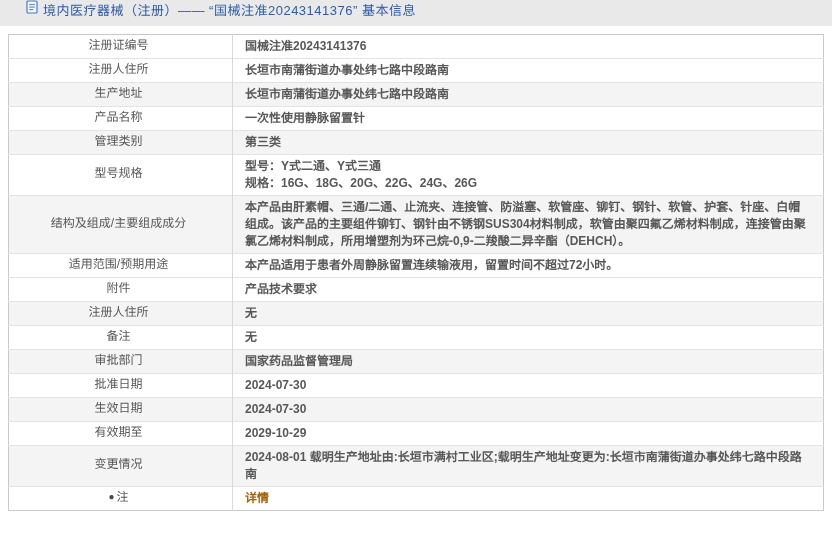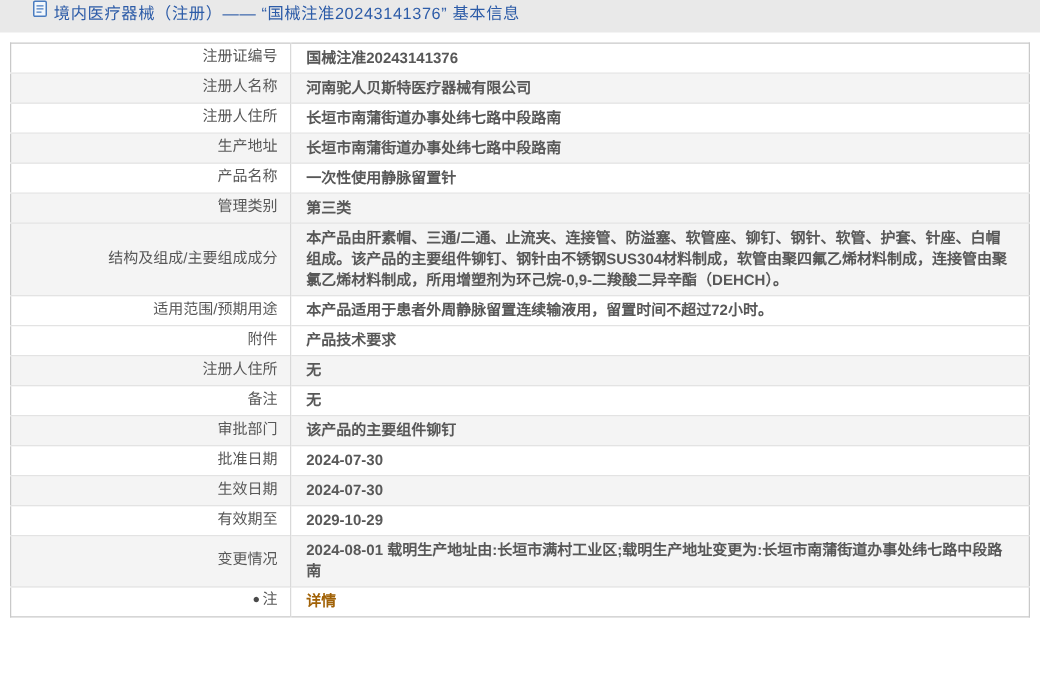--- a/index.html
+++ b/index.html
@@ -32,21 +32,21 @@
     border: 1px solid #c9c9c9;
     font-size: 12px;
     color: #585858;
     table-layout: fixed;
   }
   table.info-table tr { height: 24px; border-bottom: 1px solid #e3e3e3; }
   table.info-table tr:last-child { border-bottom: none; }
   table.info-table tr.alt { background: #f4f4f4; }
   td.label {
     width: 224px;
-    text-align: right;
+    text-align: center;
     vertical-align: middle;
     padding: 0 10px 3px 6px;
     border-right: 1px solid #d9d9d9;
     line-height: 17px;
   }
   td.value {
     text-align: left;
     vertical-align: middle;
     padding: 3px 12px;
     line-height: 17px;
@@ -82,39 +82,40 @@
   <span class="page-title">境内医疗器械（注册）——  “国械注准20243141376”  基本信息</span>
 </div>
 
 <div class="info-table-wrap">
   <table class="info-table">
     <tbody id="table-body">
         <tr>
           <td class="label"><span>注册证编号</span></td>
           <td class="value">国械注准20243141376</td>
         </tr>
-        <tr class="alt">
-          <td class="label"><span>注册人名称</span></td>
-          <td class="value">河南驼人贝斯特医疗器械有限公司</td>
-        </tr>
         <tr>
           <td class="label"><span>注册人住所</span></td>
           <td class="value">长垣市南蒲街道办事处纬七路中段路南</td>
         </tr>
         <tr class="alt">
           <td class="label"><span>生产地址</span></td>
           <td class="value">长垣市南蒲街道办事处纬七路中段路南</td>
         </tr>
         <tr>
           <td class="label"><span>产品名称</span></td>
           <td class="value">一次性使用静脉留置针</td>
         </tr>
         <tr class="alt">
           <td class="label"><span>管理类别</span></td>
           <td class="value">第三类</td>
+        </tr>
+        <tr>
+          <td class="label"><span>型号规格</span></td>
+          <td class="value">型号：Y式二通、Y式三通
+规格：16G、18G、20G、22G、24G、26G</td>
         </tr>
         <tr class="alt">
           <td class="label"><span>结构及组成/主要组成成分</span></td>
           <td class="value">本产品由肝素帽、三通/二通、止流夹、连接管、防溢塞、软管座、铆钉、钢针、软管、护套、针座、白帽组成。该产品的主要组件铆钉、钢针由不锈钢SUS304材料制成，软管由聚四氟乙烯材料制成，连接管由聚氯乙烯材料制成，所用增塑剂为环己烷-0,9-二羧酸二异辛酯（DEHCH）。</td>
         </tr>
         <tr>
           <td class="label"><span>适用范围/预期用途</span></td>
           <td class="value">本产品适用于患者外周静脉留置连续输液用，留置时间不超过72小时。</td>
         </tr>
         <tr>
@@ -124,21 +125,21 @@
         <tr class="alt">
           <td class="label"><span>注册人住所</span></td>
           <td class="value">无</td>
         </tr>
         <tr>
           <td class="label"><span>备注</span></td>
           <td class="value">无</td>
         </tr>
         <tr class="alt">
           <td class="label"><span>审批部门</span></td>
-          <td class="value">该产品的主要组件铆钉</td>
+          <td class="value">国家药品监督管理局</td>
         </tr>
         <tr>
           <td class="label"><span>批准日期</span></td>
           <td class="value">2024-07-30</td>
         </tr>
         <tr class="alt">
           <td class="label"><span>生效日期</span></td>
           <td class="value">2024-07-30</td>
         </tr>
         <tr>

